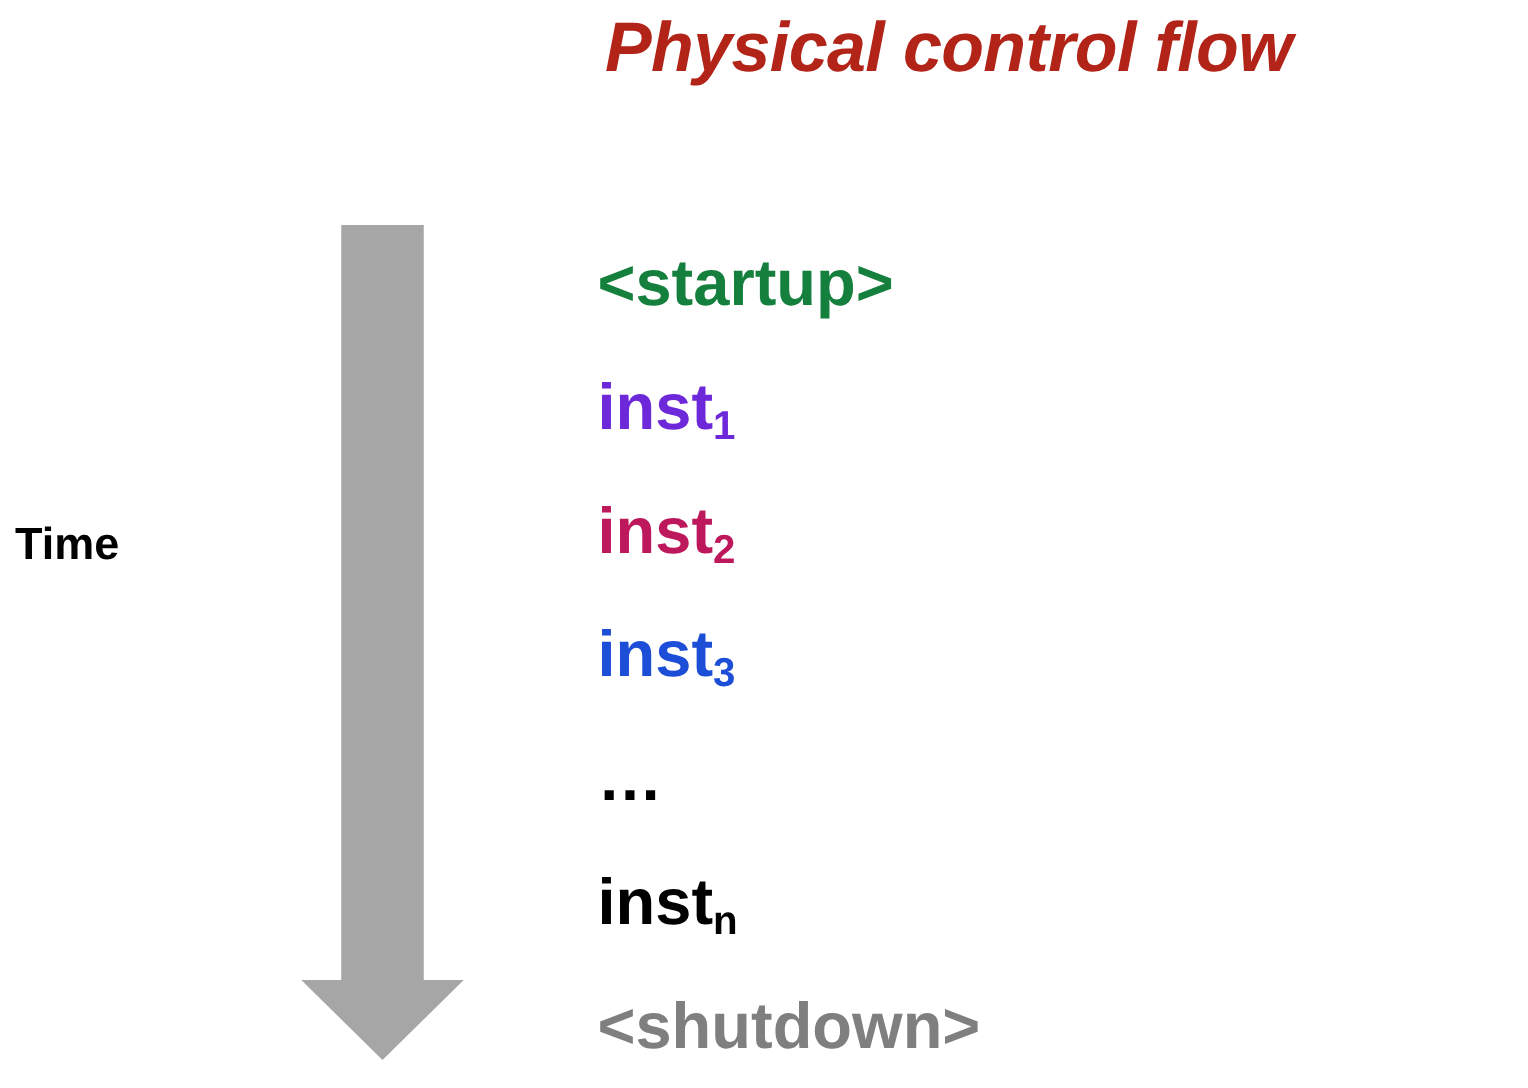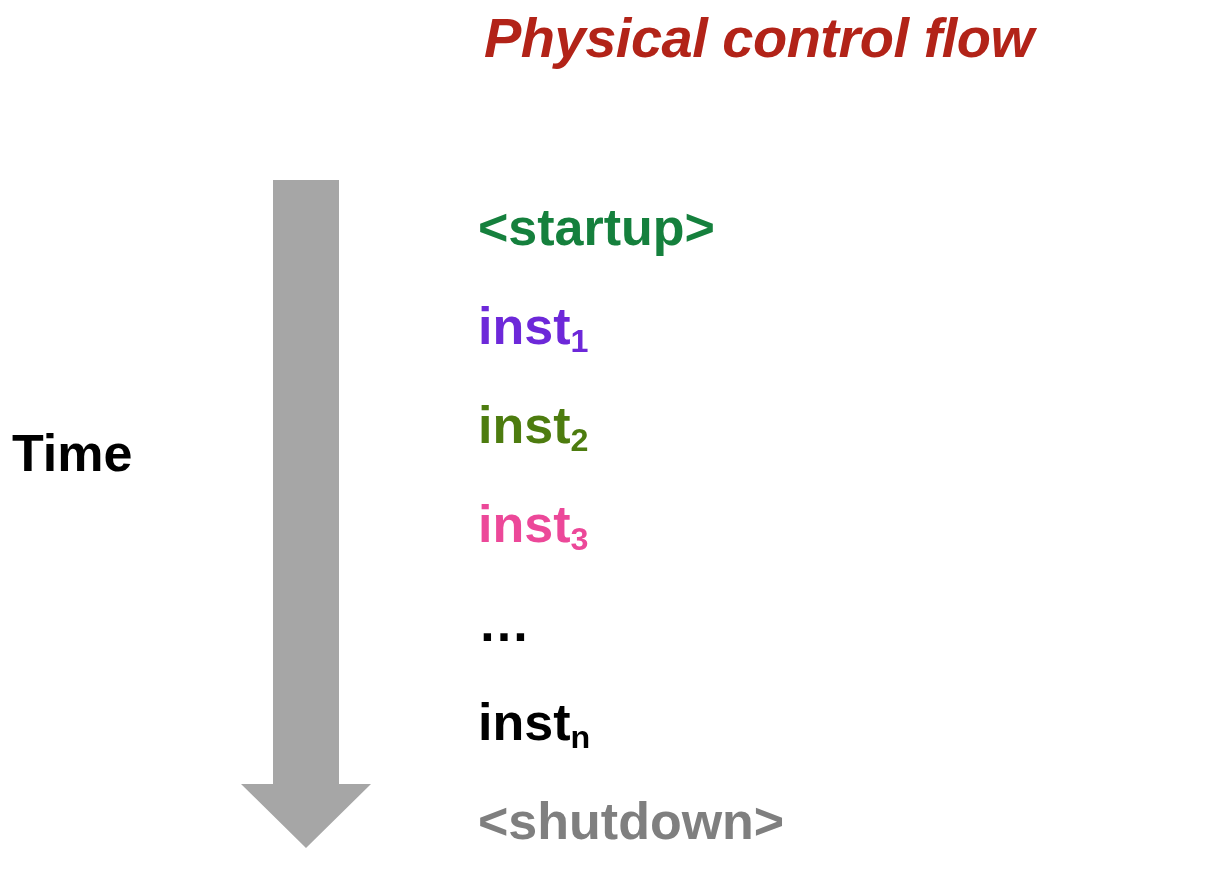--- a/index.html
+++ b/index.html
@@ -29,23 +29,23 @@
     font-style: italic;
     letter-spacing: -0.5px;
     line-height: 1.15;
     white-space: nowrap;
   }
 
   
   #time-label {
     position: absolute;
     left: 12px;
-    top: 424px;
+    top: 414px;
     font-family: "Liberation Sans", sans-serif;
-    font-size: 52px;
+    font-size: 36px;
     font-weight: bold;
     color: #000000;
     line-height: 1.15;
     white-space: nowrap;
   }
 
   
   #time-arrow {
     position: absolute;
     left: 238px;
@@ -101,25 +101,25 @@
   <div id="instruction-list">
 
     <div class="inst-line gray" style="color: #15803d;">
       <span>&lt;startup&gt;</span><span class="sub"></span>
     </div>
 
     <div class="inst-line" style="color: #6d28d9;">
       <span>inst</span><span class="sub">1</span>
     </div>
 
-    <div class="inst-line" style="color: #4d7c0f;">
+    <div class="inst-line" style="color: #be185d;">
       <span>inst</span><span class="sub">2</span>
     </div>
 
-    <div class="inst-line" style="color: #ec4899;">
+    <div class="inst-line" style="color: #1d4ed8;">
       <span>inst</span><span class="sub">3</span>
     </div>
 
     <div class="inst-line ellipsis" style="color: rgb(0, 0, 0);">
       <span>…</span><span class="sub"></span>
     </div>
 
     <div class="inst-line" style="color: rgb(0, 0, 0);">
       <span>inst</span><span class="sub">n</span>
     </div>

